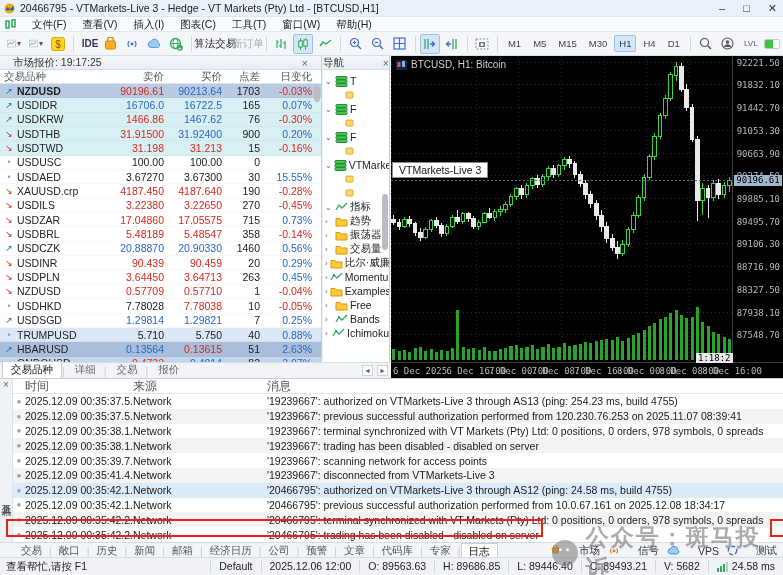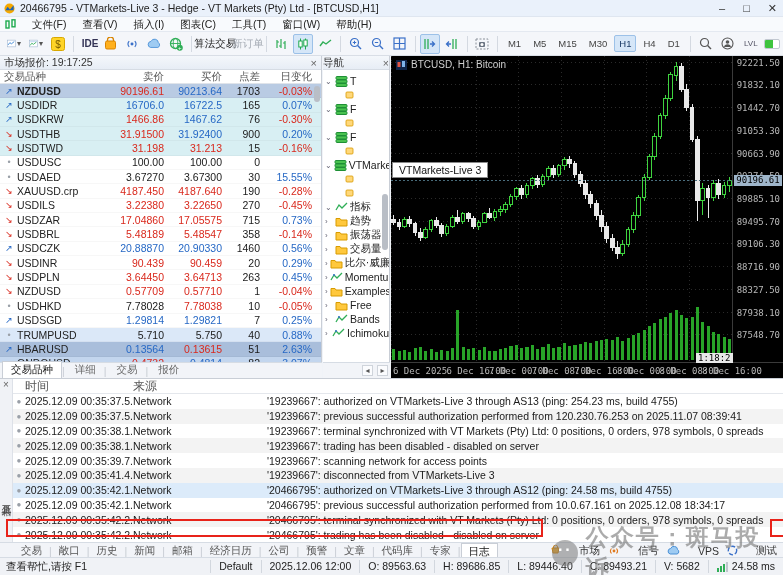--- a/index.html
+++ b/index.html
@@ -31,21 +31,21 @@
   .tf-btn { font-size:9.5px; color:#444; padding:2px 4px; border:1px solid transparent; border-radius:2px; margin:0 1px; }
   .tf-btn.sel { background:#d5e6f8; border-color:#9cc1e8; color:#1a3a66; }
   .progress { width:30px; height:10px; border:1px solid #c2c8d1; background:#fff; margin-left:4px; border-radius:2px; overflow:hidden; }
   .progress i { display:block; height:100%; width:58%; background:#3ec43e; }
 
   
   .main { position:absolute; left:0; top:56px; width:783px; height:322px; }
 
   
   .mw { position:absolute; left:0; top:0; width:322px; height:322px; background:#fff; border-right:1px solid #c9ced6; }
-  .mw-head { height:14px; background:linear-gradient(#f4f7fb,#e7edf5); border-bottom:1px solid #d6dce4; display:flex; align-items:center; padding:0 4px; font-size:10.5px; color:#333; }
+  .mw-head { height:14px; background:linear-gradient(#f4f7fb,#e7edf5); border-bottom:1px solid #d6dce4; display:flex; align-items:center; padding:0 13px; font-size:10.5px; color:#333; }
   .mw-head .x { margin-left:auto; color:#666; font-size:11px; }
   .mw-cols { height:14px; display:flex; border-bottom:1px solid #e0e4ea; color:#555; font-size:10.5px; background:#fff; }
   .mw-rows { height:278px; overflow:hidden; position:relative; }
   .mw-row { height:14.35px; display:flex; align-items:center; font-size:10.5px; border-bottom:1px solid rgba(0,0,0,0.03); }
   .c-sym { width:112px; padding-left:4px; display:flex; align-items:center; gap:3px; overflow:hidden; white-space:nowrap; }
   .c-sell { width:52px; text-align:right; } .c-buy { width:58px; text-align:right; }
   .c-spr { width:38px; text-align:right; } .c-chg { width:56px; text-align:right; padding-right:4px; }
   .mw-cols .c-sell,.mw-cols .c-buy,.mw-cols .c-spr,.mw-cols .c-chg { text-align:right; }
   .dir { width:10px; display:inline-block; text-align:center; font-size:9px; }
   .mw-tabs { position:absolute; left:0; bottom:0; width:322px; height:16px; background:#f2f4f8; border-top:1px solid #d6dce4; display:flex; align-items:flex-end; font-size:10.5px; color:#666; }
@@ -994,20 +994,21 @@
   <div class="terminal">
     <div class="toolbox-strip">
       <span class="x">×</span>
       <span class="vtext">工具箱</span>
     </div>
     <div class="journal">
       <div class="j-head" id="j-head">
           <span class="j-dot"></span>
           <span class="j-time">时间</span>
           <span class="j-src">来源</span>
+          <span class="j-msg">消息</span>
         </div>
       <div id="j-rows">
           <div class="j-row" style="background: rgb(255, 255, 255);">
             <span class="j-dot">●</span>
             <span class="j-time">2025.12.09 00:35:37.5...</span>
             <span class="j-src">Network</span>
             <span class="j-msg">'19239667': authorized on VTMarkets-Live 3 through AS13 (ping: 254.23 ms, build 4755)</span>
           </div>
           <div class="j-row" style="background: rgb(243, 243, 243);">
             <span class="j-dot">●</span>

